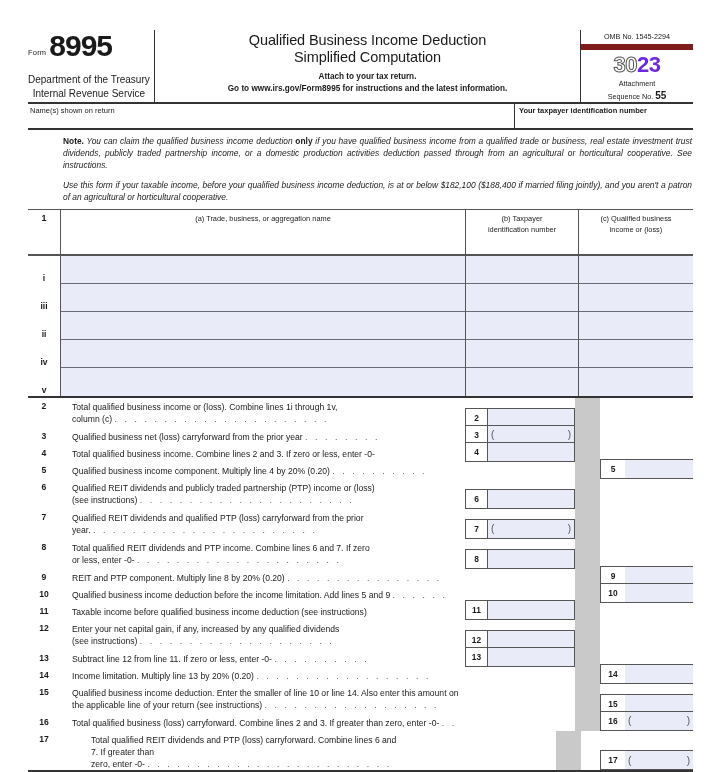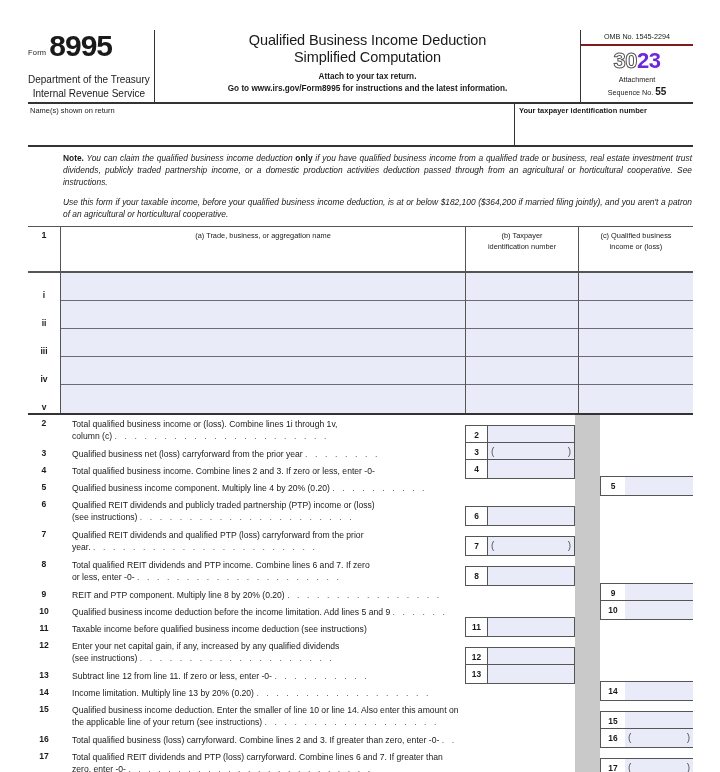--- a/index.html
+++ b/index.html
@@ -20,32 +20,32 @@
   .hdr-form-no { display:flex; align-items:flex-end; gap:3px; padding-top:2px; }
   .lbl-form { font-size:7.5px; letter-spacing:.2px; padding-bottom:4px; }
   .big8995 { font-size:30px; font-weight:bold; letter-spacing:-1px; line-height:.95; }
   .dept { font-size:10px; line-height:1.35; position:absolute; bottom:2px; left:0;text-align:center; }
   .vrule { width:1px; background:#333; }
   .hdr-mid { flex:1; text-align:center; padding:2px 6px 0 6px; }
   .title1 { font-size:14.5px; font-weight:normal; line-height:1.15; letter-spacing:-.1px; }
   .attach { font-size:8.2px; font-weight:bold; margin-top:7px; }
   .goto { font-size:8.2px; font-weight:bold; margin-top:3px; }
   .hdr-right { width:112px; text-align:center; position:relative; }
-  .omb { font-size:7.2px; padding-top:2px; border-bottom:2px solid #7f1d1d; padding-bottom:3px; }
+  .omb { font-size:7.2px; padding-top:2px; border-bottom:6px solid #7f1d1d; padding-bottom:3px; }
   .yearwrap { font-size:22px; font-weight:bold; letter-spacing:-.5px; margin-top:4px; line-height:1; }
   .yr-out { color:#fff; -webkit-text-stroke:1px #555; }
   .yr-in { color:#6d28d9; }
   .attseq { font-size:7.2px; line-height:1.35; margin-top:3px; }
   .attseq b { font-size:10px; }
 
   .rule-heavy { height:2px; background:#333; }
   .rule-mid { height:1.4px; background:#555; }
 
   
-  .namerow { display:flex; height:41px; }
+  .namerow { display:flex; height:24px; }
   .name-cell { flex:1; border-right:1px solid #333; padding:2px 0 0 2px; }
   .tin-cell { width:178px; padding:2px 0 0 4px; }
   .fldlbl { font-size:7.5px; }
   .tin-cell .fldlbl { font-weight:bold; }
 
   
   .notes { padding:5px 1px 6px 1px;margin-left:34px; }
   .note-p { font-size:8.4px; font-style:italic; line-height:1.45; text-align:justify; margin:0 0 7px 0; }
   .note-p:last-child { margin-bottom:0; }
   .note-p b { font-style:normal; font-weight:bold; }
@@ -148,21 +148,21 @@
     <div class="tin-cell">
       <div class="fldlbl">Your taxpayer identification number</div>
       <div></div>
     </div>
   </div>
 
   <div class="rule-heavy"></div>
 
   <div class="notes">
     <p class="note-p"><b>Note.</b><span> You can claim the qualified business income deduction </span><b>only</b><span> if you have qualified business income from a qualified trade or business, real estate investment trust dividends, publicly traded partnership income, or a domestic production activities deduction passed through from an agricultural or horticultural cooperative. See instructions.</span></p>
-    <p class="note-p">Use this form if your taxable income, before your qualified business income deduction, is at or below $182,100 ($364,200 if married filing jointly), and you aren't a patron of an agricultural or horticultural cooperative.</p>
+    <p class="note-p">Use this form if your taxable income, before your qualified business income deduction, is at or below $182,100 ($188,400 if married filing jointly), and you aren't a patron of an agricultural or horticultural cooperative.</p>
   </div>
 
   <div class="rule-mid"></div>
 
   <div class="t1head">
     <div class="c-num">1</div>
     <div class="c-a">
       <div class="colhd">(a) Trade, business, or aggregation name</div>
     </div>
     <div class="c-b">
@@ -183,33 +183,33 @@
             <div class="cellfill" style="background: rgb(233, 236, 248);"></div>
           </div>
           <div class="c-b">
             <div class="cellfill" style="background: rgb(233, 236, 248);"></div>
           </div>
           <div class="c-c">
             <div class="cellfill" style="background: rgb(233, 236, 248);"></div>
           </div>
         </div>
         <div class="t1row">
+          <div class="c-num">iii</div>
+          <div class="c-a">
+            <div class="cellfill" style="background: rgb(233, 236, 248);"></div>
+          </div>
+          <div class="c-b">
+            <div class="cellfill" style="background: rgb(233, 236, 248);"></div>
+          </div>
+          <div class="c-c">
+            <div class="cellfill" style="background: rgb(233, 236, 248);"></div>
+          </div>
+        </div>
+        <div class="t1row">
           <div class="c-num">ii</div>
-          <div class="c-a">
-            <div class="cellfill" style="background: rgb(233, 236, 248);"></div>
-          </div>
-          <div class="c-b">
-            <div class="cellfill" style="background: rgb(233, 236, 248);"></div>
-          </div>
-          <div class="c-c">
-            <div class="cellfill" style="background: rgb(233, 236, 248);"></div>
-          </div>
-        </div>
-        <div class="t1row">
-          <div class="c-num">iii</div>
           <div class="c-a">
             <div class="cellfill" style="background: rgb(233, 236, 248);"></div>
           </div>
           <div class="c-b">
             <div class="cellfill" style="background: rgb(233, 236, 248);"></div>
           </div>
           <div class="c-c">
             <div class="cellfill" style="background: rgb(233, 236, 248);"></div>
           </div>
         </div>
@@ -475,21 +475,21 @@
             <div class="rb">
               <div class="rbn">16</div>
               <div class="rbf" style="background: rgb(233, 236, 248);">
                 <span class="paren">(</span>
                 <span></span>
                 <span class="paren">)</span>
               </div>
             </div>
           </div>
         </div>
-        <div class="lrow" style="min-height: 30px;">
+        <div class="lrow" style="min-height: 30px; gap: 19px;">
           <div class="l-num">17</div>
           <div class="l-txt"><span>Total qualified REIT dividends and PTP (loss) carryforward. Combine lines 6 and 7. If greater than</span><br><span>zero, enter -0-</span> <span class="leader">.  .  .  .  .  .  .  .  .  .  .  .  .  .  .  .  .  .  .  .  .  .  .  .  .</span></div>
           <div class="l-midbox"></div>
           <div class="l-gray" style="background: rgb(201, 201, 201);"></div>
           <div class="l-rightbox">
             <div class="rb">
               <div class="rbn">17</div>
               <div class="rbf" style="background: rgb(233, 236, 248);">
                 <span class="paren">(</span>
                 <span></span>

